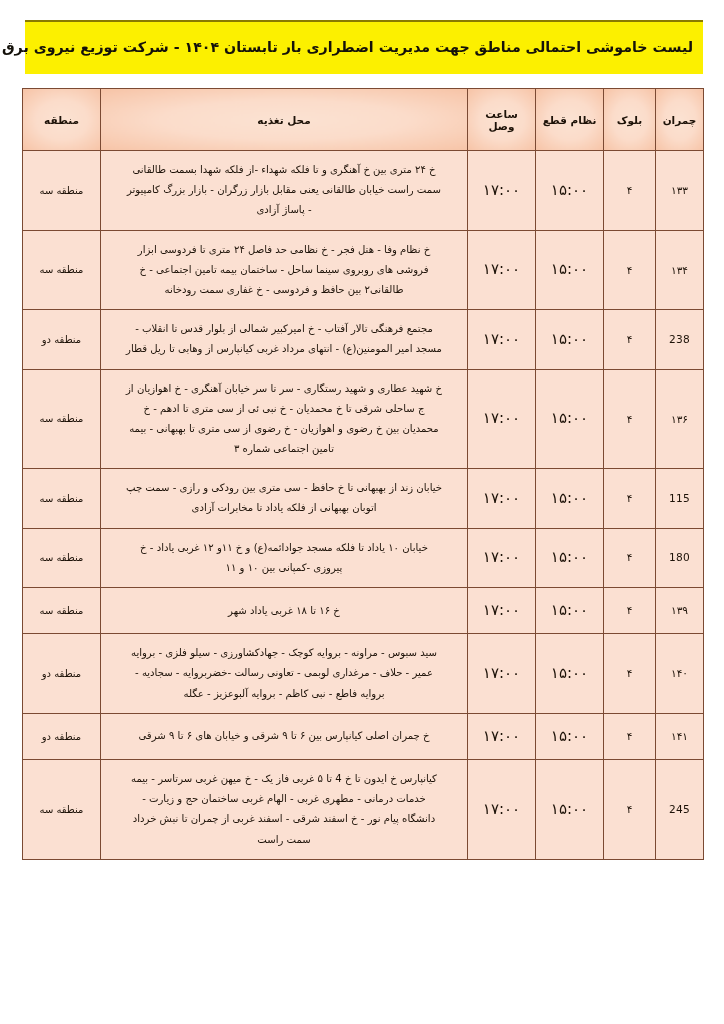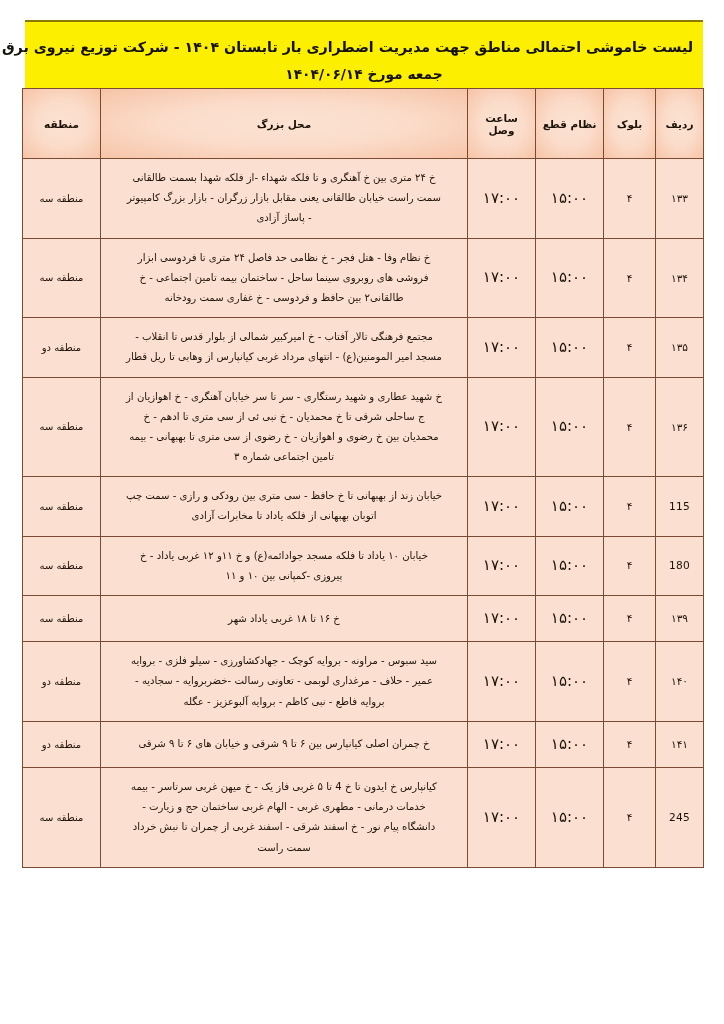--- a/index.html
+++ b/index.html
@@ -67,21 +67,21 @@
 
   
   col.c-radif { width: 48px; }
   col.c-block { width: 52px; }
   col.c-off   { width: 68px; }
   col.c-on    { width: 68px; }
   col.c-feed  { width: 367px; }
   col.c-zone  { width: 78px; }
 
   thead th {
-    height: 70px;
+    height: 62px;
     padding: 4px 3px;
     font-size: 10.5px;
     font-weight: bold;
     background:
       radial-gradient(ellipse 120% 115% at 50% 50%,
         #fbe2d2 0%,
         #fbdcca 28%,
         #f5bb9a 72%,
         #eda97f 100%);
   }
@@ -110,39 +110,38 @@
     font-size: 10px;
   }
 </style>
 </head>
 <body>
 
 <div class="page">
 
   <div class="title-banner">
     <div class="title-line">لیست خاموشی احتمالی مناطق جهت مدیریت اضطراری بار تابستان ۱۴۰۴ - شرکت توزیع نیروی برق اهواز</div>
-    <div class="title-line second">جمعه مورخ ۱۴۰۴/۰۶/۱۴</div>
   </div>
 
   <table class="outage-table">
     <colgroup>
       <col class="c-radif">
       <col class="c-block">
       <col class="c-off">
       <col class="c-on">
       <col class="c-feed">
       <col class="c-zone">
     </colgroup>
     <thead>
       <tr>
-        <th>ردیف</th>
+        <th>چمران</th>
         <th>بلوک</th>
         <th>نظام قطع</th>
         <th>ساعت وصل</th>
-        <th>محل بزرگ</th>
+        <th>محل تغذیه</th>
         <th>منطقه</th>
       </tr>
     </thead>
     <tbody id="table-body">
         <tr>
           <td class="num">۱۳۳</td>
           <td class="num">۴</td>
           <td class="time">۱۵:۰۰</td>
           <td class="time">۱۷:۰۰</td>
           <td class="feed">خ ۲۴ متری بین خ آهنگری و تا فلکه شهداء -از فلکه شهدا بسمت طالقانی سمت راست خیابان طالقانی یعنی مقابل بازار زرگران - بازار بزرگ کامپیوتر - پاساژ آزادی</td>
@@ -150,21 +149,21 @@
         </tr>
         <tr>
           <td class="num">۱۳۴</td>
           <td class="num">۴</td>
           <td class="time">۱۵:۰۰</td>
           <td class="time">۱۷:۰۰</td>
           <td class="feed">خ نظام وفا - هتل فجر - خ نظامی حد فاصل ۲۴ متری تا فردوسی ابزار فروشی های روبروی سینما ساحل - ساختمان بیمه تامین اجتماعی - خ طالقانی۲ بین حافظ و فردوسی - خ غفاری سمت رودخانه</td>
           <td class="zone">منطقه سه</td>
         </tr>
         <tr>
-          <td class="num">۱۳۵</td>
+          <td class="num">238</td>
           <td class="num">۴</td>
           <td class="time">۱۵:۰۰</td>
           <td class="time">۱۷:۰۰</td>
           <td class="feed">مجتمع فرهنگی تالار آفتاب - خ امیرکبیر شمالی از بلوار قدس تا انقلاب - مسجد امیر المومنین(ع) - انتهای مرداد غربی کیانپارس از وهابی تا ریل قطار</td>
           <td class="zone">منطقه دو</td>
         </tr>
         <tr>
           <td class="num">۱۳۶</td>
           <td class="num">۴</td>
           <td class="time">۱۵:۰۰</td>

